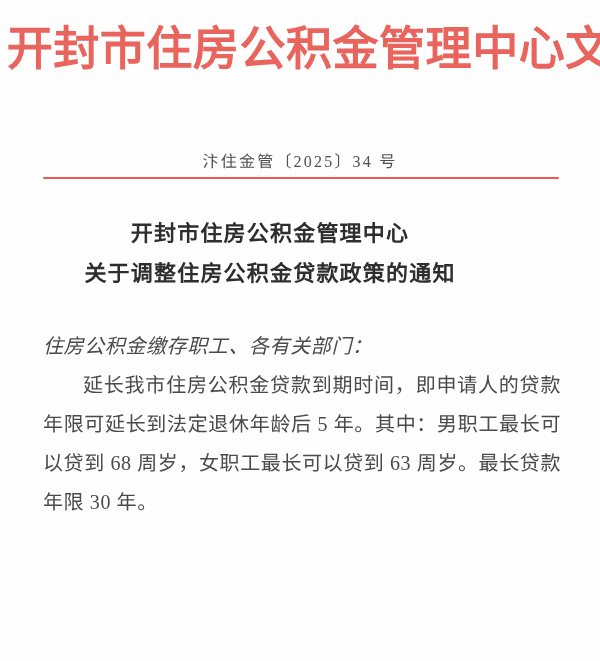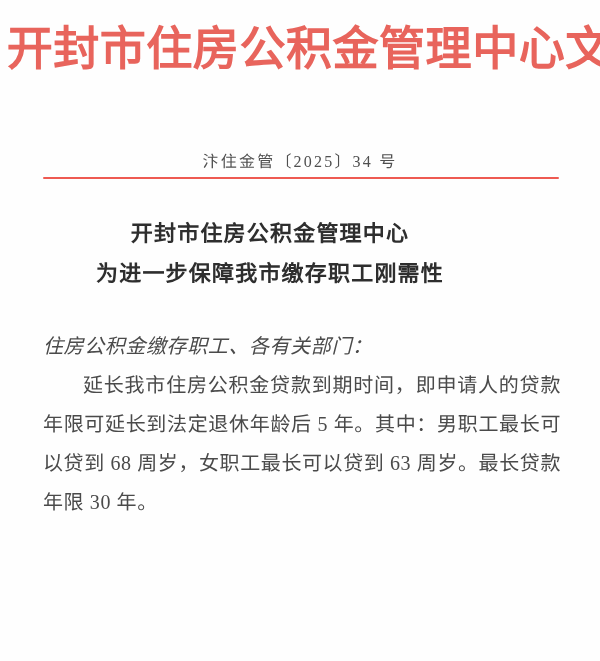--- a/index.html
+++ b/index.html
@@ -120,21 +120,21 @@
   <div class="masthead">
     <span class="masthead-title">开封市住房公积金管理中心文件</span>
   </div>
 
   <div class="doc-number">汴住金管〔2025〕34 号</div>
 
   <div class="red-rule"></div>
 
   <div class="headline">
     <span class="headline-line">开封市住房公积金管理中心</span>
-    <span class="headline-line">为进一步保障我市缴存职工刚需性</span>
+    <span class="headline-line">关于调整住房公积金贷款政策的通知</span>
   </div>
 
   <div class="body-copy">
     <p class="salutation">住房公积金缴存职工、各有关部门：</p>
     <p class="para">延长我市住房公积金贷款到期时间，即申请人的贷款年限可延长到法定退休年龄后 5 年。其中：男职工最长可以贷到 68 周岁，女职工最长可以贷到 63 周岁。最长贷款年限 30 年。</p>
   </div>
 
 </div>
 
 </body></html>

